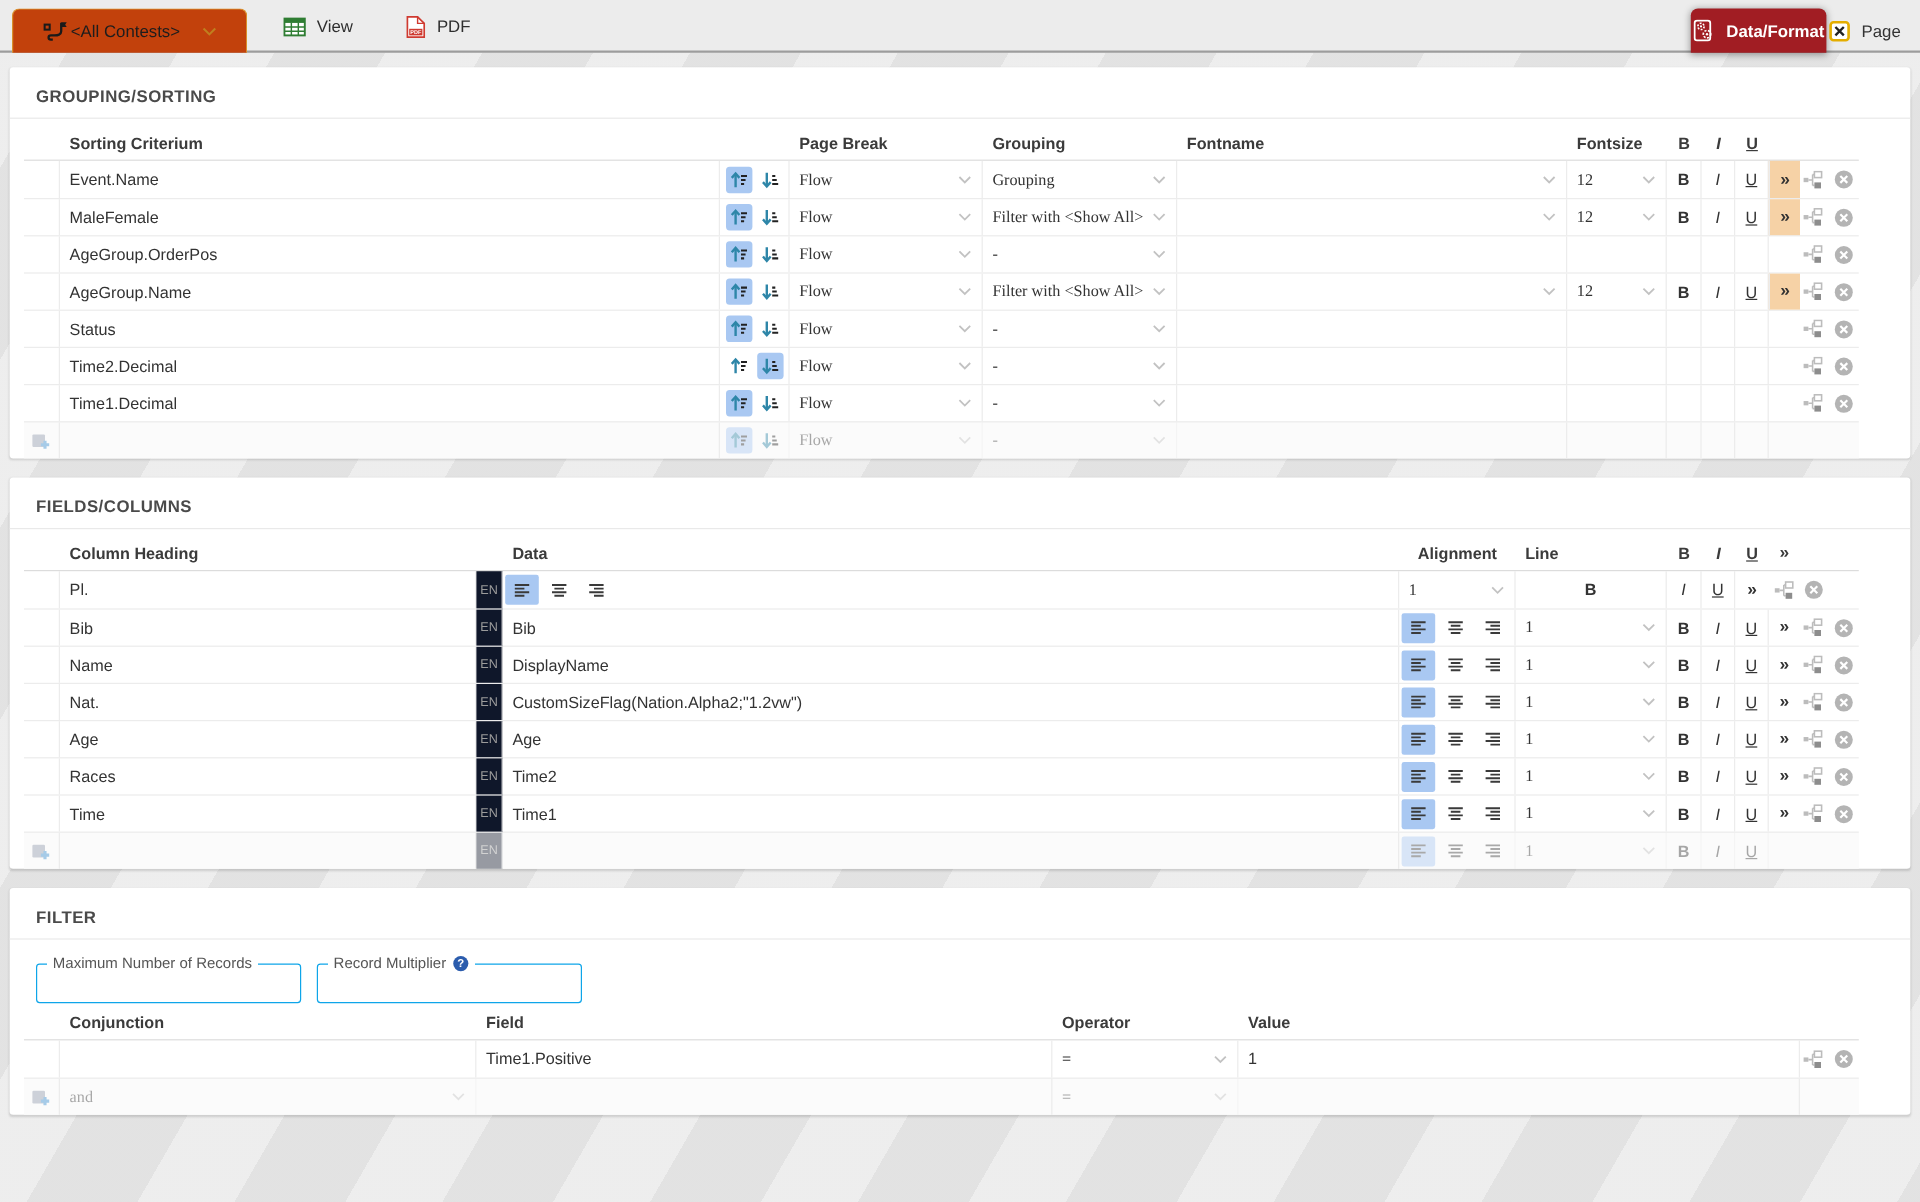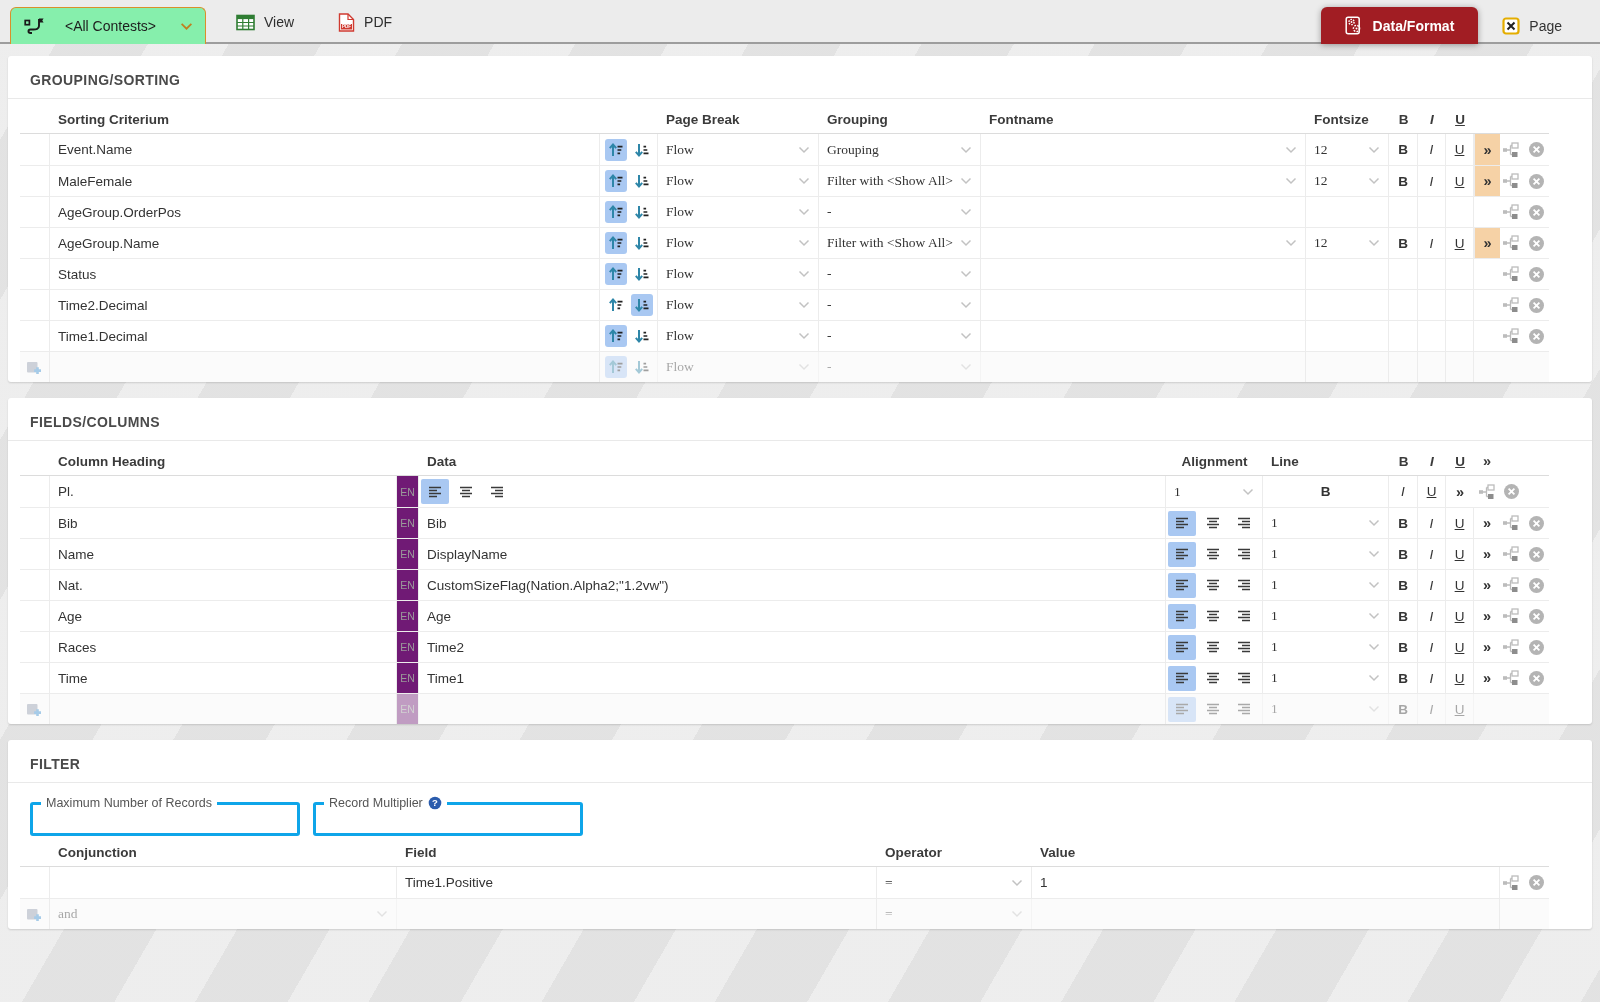--- a/index.html
+++ b/index.html
@@ -7,28 +7,28 @@
   body {
     width:1600px; height:1002px; overflow:hidden;
     font-family:"Liberation Sans",sans-serif; color:#333;
     background:#e7e7e7;
     background-image:repeating-linear-gradient(120deg, rgba(255,255,255,.28) 0 70px, rgba(0,0,0,.018) 70px 150px);
     font-size:13.5px;
   }
   
   .toolbar { height:44px; background:#ececec; display:flex; align-items:flex-end;
              box-shadow:inset 0 -2px 0 #9d9d9d; position:relative; }
-  .contest-btn { height:37px; margin-left:10px; background:#86efac; border:1px solid #d98f2b; border-bottom:none;
-                 border-radius:6px 6px 0 0; display:flex; align-items:center; gap:20px; padding:0 12px;
+  .contest-btn { height:37px; margin-left:10px; background:#c2410c; border:1px solid #d98f2b; border-bottom:none;
+                 border-radius:6px 6px 0 0; display:flex; align-items:center; gap:2px; padding:0 24px;
                  width:196px; font-size:14px; color:#1d1d1d; cursor:pointer; }
   .contest-btn .grow { flex:1; }
   .tool-btn { height:44px; display:flex; align-items:center; gap:9px; padding:0 14px; margin-left:16px;
               font-size:14px; color:#2e2e2e; cursor:pointer; }
   .spacer { flex:1; }
-  .tab { height:37px; display:flex; align-items:center; gap:9px; padding:0 24px; font-size:14px; cursor:pointer; }
+  .tab { height:37px; display:flex; align-items:center; gap:9px; padding:0 2px; font-size:14px; cursor:pointer; }
   .tab-active { background:#a11d23; color:#fff; font-weight:700; border-radius:6px 6px 0 0;
                 box-shadow:0 1px 6px rgba(0,0,0,.35); }
   .tab-page { margin-right:14px;text-align:center; }
   .ic { display:inline-flex; align-items:center; justify-content:center; line-height:0; }
   
   .card { background:#fff; margin:0 8px; border-radius:3px; box-shadow:0 1px 2px rgba(0,0,0,.14); }
   .card-1 { margin-top:12px; }
   .card-2, .card-3 { margin-top:14px; }
   .card-title { padding:16px 22px 10px; font-size:14px; font-weight:700; letter-spacing:.4px; color:#4a4a4a;
                 border-bottom:1px solid #e9e9e9; }
@@ -48,30 +48,30 @@
   .sortcell { padding:0 3px; justify-content:center; gap:4px; }
   .sortbtn { width:22px; height:22px; border-radius:3px; display:inline-flex; align-items:center; justify-content:center; cursor:pointer; }
   .sortbtn.active { background:#a9c8f2; }
   .fmt { justify-content:center; padding:0; cursor:pointer; }
   .fmt.b { font-weight:700; }
   .fmt.i { font-style:italic; }
   .fmt.u { text-decoration:underline; }
   .more { justify-content:center; padding:0; font-weight:700; font-size:14.5px; cursor:pointer; }
   .more.on { background:#f6d2a6; border-left:1px solid #ececec; }
   .iconcell { justify-content:center; padding:0 1px; }
-  .en { background:#701a75; color:#9b9b9b; font-size:10.5px; justify-content:center; padding:0; }
+  .en { background:#0f172a; color:#9b9b9b; font-size:10.5px; justify-content:center; padding:0; }
   .aligncell { padding:0 2px; gap:3px; justify-content:flex-start; }
   .alignbtn { width:28px; height:25px; display:inline-flex; align-items:center; justify-content:center; border-radius:2px; cursor:pointer; }
   .alignbtn.active { background:#a9c8f2; }
   .c-center { justify-content:center; }
   .faded { opacity:.42; }
   .newrow { background:#fbfbfb; }
   
   .fs-row { display:flex; gap:13px; margin:13px 0 2px 22px; }
-  fieldset { width:270px; height:40px; border:3px solid #0ea5e9; border-radius:3px; padding:0 8px; margin:0; background:#fff; }
+  fieldset { width:221px; height:40px; border:1px solid #0ea5e9; border-radius:3px; padding:0 8px; margin:0; background:#fff; }
   legend { font-size:12.5px; color:#555; padding:0 5px; display:flex; align-items:center; gap:5px; }
   fieldset input { border:none; outline:none; width:100%; font:inherit; background:transparent; }
 </style>
 </head>
 <body>
 
 <div class="toolbar">
   <div class="contest-btn">
     <span class="ic">
         <svg width="22" height="20" viewBox="0 0 22 20">

